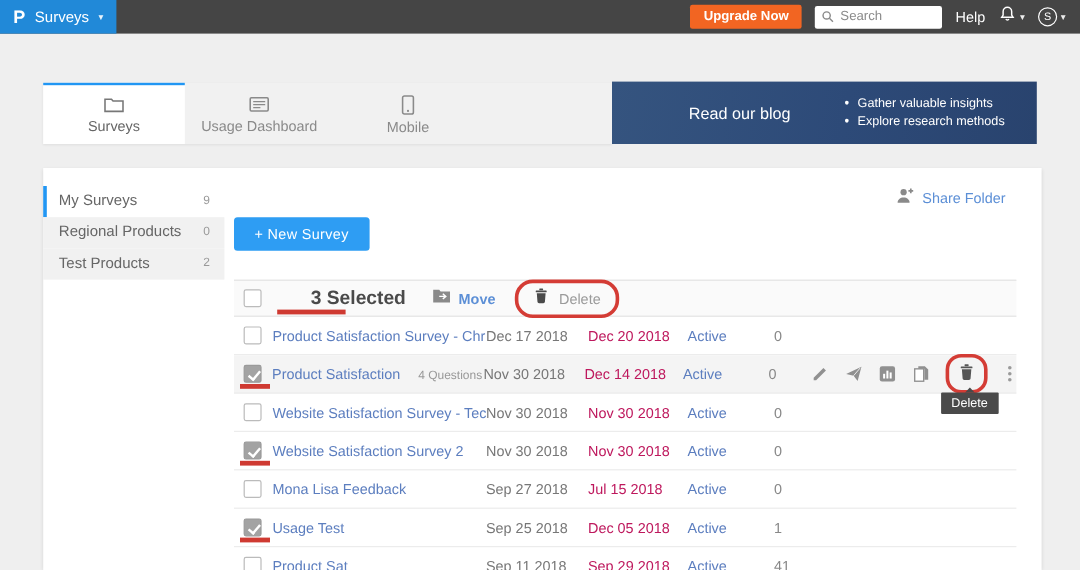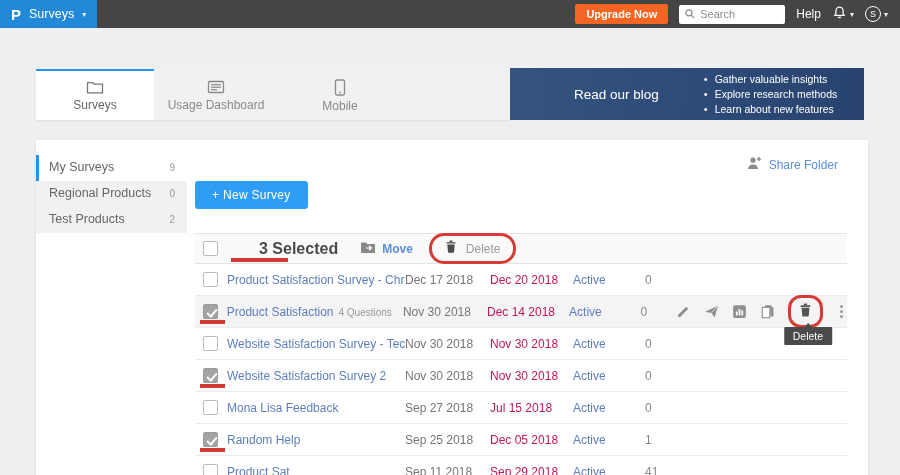--- a/index.html
+++ b/index.html
@@ -59,21 +59,21 @@
   .annot-underline-sel { position:absolute; left:36px; top:24px; width:57px; height:4px; background:#cf3a32; }
 
   .t-row { height:32px; border-bottom:1px solid #ececec; display:flex; align-items:center; position:relative; font-size:12px; }
   .t-row.hovered { background:#f4f4f4; }
   .c-check { width:32px; padding-left:8px; display:flex; align-items:center; }
   .cb { width:15px; height:15px; border:1px solid #bbb; border-radius:2px; background:#fff; position:relative; cursor:pointer; display:inline-block; }
   .cb.checked { background:#a3a3a3; border-color:#9a9a9a; }
   .cb.checked::after { content:""; position:absolute; left:4.5px; top:1.5px; width:4px; height:8px; border-right:2px solid #fff; border-bottom:2px solid #fff; transform:rotate(40deg); }
   .annot-underline-cb { position:absolute; left:5px; top:24px; width:25px; height:4px; background:#cf3a32; z-index:3; }
   .c-title { width:178px; color:#5c7ebf; white-space:nowrap; overflow:hidden; cursor:pointer; }
-  .c-sub { color:#999; font-size:10px; margin-left:5px; cursor:default; }
+  .c-sub { color:#999; font-size:10px; margin-left:15px; cursor:default; }
   .c-date1 { width:85px; color:#777; }
   .c-date2 { width:83px; color:#be185d; }
   .c-status { width:68px; color:#5c7ebf; }
   .c-count { width:40px; padding-left:4px; color:#888; }
   .c-actions { flex:1; display:flex; align-items:center; gap:13px; }
   .act-icon { display:flex; align-items:center; cursor:pointer; }
   .trash-oval { display:inline-flex; align-items:center; border:3px solid #d43c35; border-radius:13px; padding:4px 7px; position:relative; cursor:pointer; }
   .tooltip { position:absolute; top:29px; left:50%; transform:translateX(-45%); background:#4a4a4a; color:#fff; font-size:10.5px; padding:3px 9px; border-radius:1px; white-space:nowrap; z-index:6; }
   .tooltip::before { content:""; position:absolute; top:-4px; left:50%; transform:translateX(-50%); border-left:4px solid transparent; border-right:4px solid transparent; border-bottom:4px solid #4a4a4a; }
   .kebab { display:flex; flex-direction:column; gap:2px; padding:2px 4px; cursor:pointer; }
@@ -147,21 +147,20 @@
       </span>
       <span>Mobile</span>
     </div>
   </div>
 
   <div class="banner">
     <span class="banner-title">Read our blog</span>
     <ul class="banner-bullets">
       <li>Gather valuable insights</li>
       <li>Explore research methods</li>
-      <li>Learn about new features</li>
     </ul>
   </div>
 
   <div class="content">
 
     <div class="sidebar">
       <div class="side-item active">
         <span>My Surveys</span>
         <span class="side-count">9</span>
       </div>
@@ -315,21 +314,21 @@
         <span class="c-date2">Jul 15 2018</span>
         <span class="c-status">Active</span>
         <span class="c-count">0</span>
       </div>
 
       <div class="t-row">
         <span class="c-check">
             <span class="cb checked"></span>
           </span>
         <span class="annot-underline-cb"></span>
-        <span class="c-title">Random Help</span>
+        <span class="c-title">Usage Test</span>
         <span class="c-date1">Sep 25 2018</span>
         <span class="c-date2">Dec 05 2018</span>
         <span class="c-status">Active</span>
         <span class="c-count">1</span>
       </div>
 
       <div class="t-row">
         <span class="c-check">
             <span class="cb"></span>
           </span>

